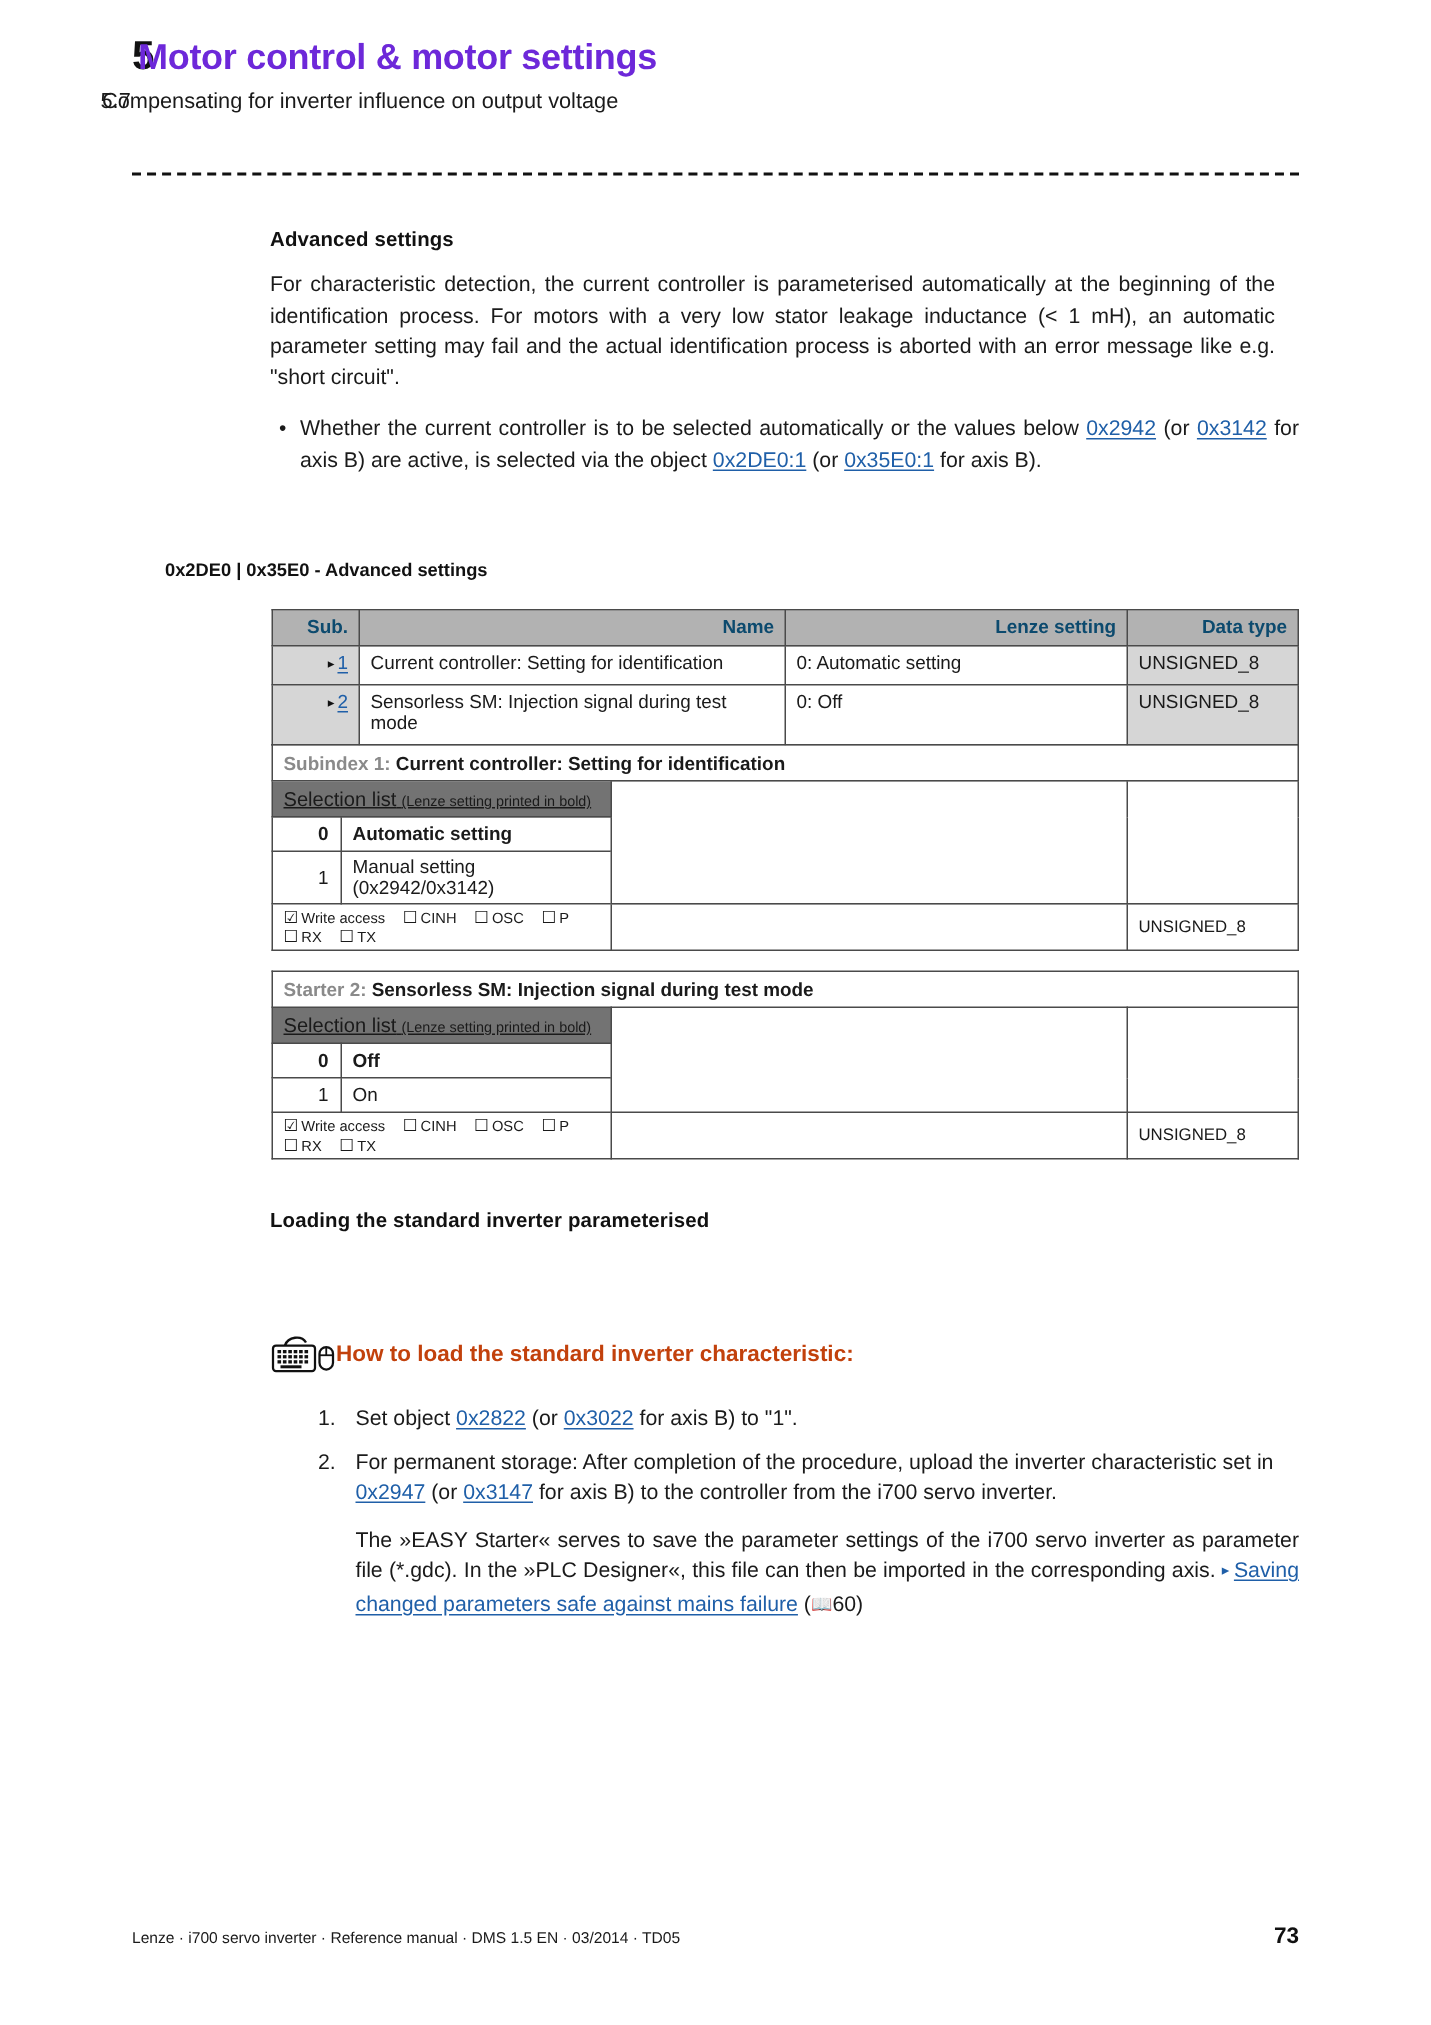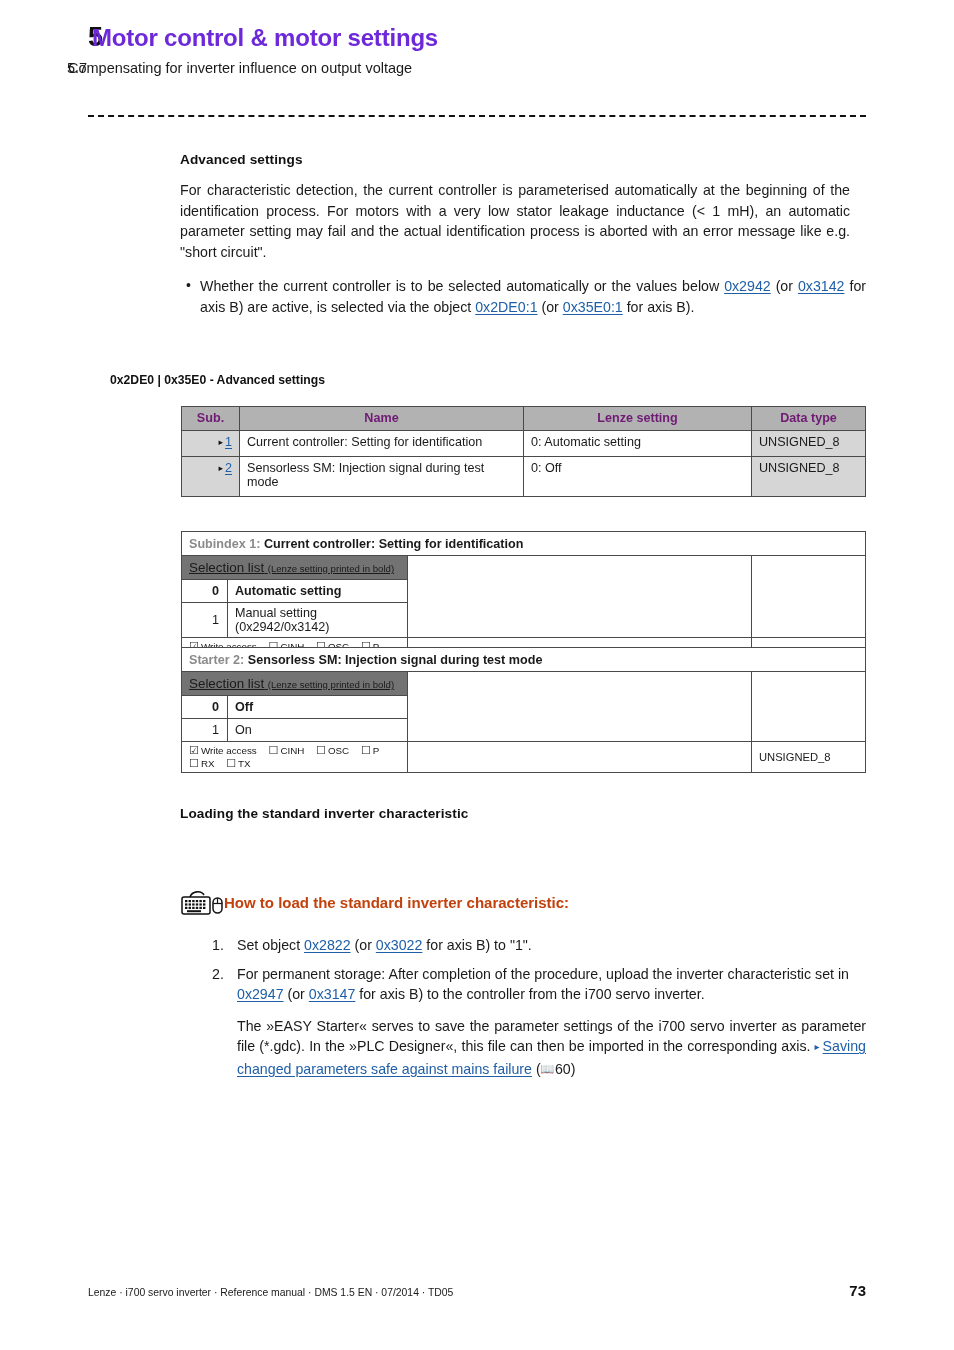--- a/index.html
+++ b/index.html
@@ -67,21 +67,21 @@
   }
 
   
   .objtbl {
     position: absolute; left: 181px; width: 684px;
     border-collapse: collapse; font-size: 12.6px;
     table-layout: fixed;
   }
   .objtbl td, .objtbl th { border: 1px solid #4a4a4a; padding: 4px 7px; vertical-align: top; }
   .objtbl thead th {
-    background: #b2b2b2; font-weight: 700; text-align: center; color: #701a75;
+    background: #b2b2b2; font-weight: 700; text-align: right; color: #0c4a6e;
     height: 24px; padding-top: 4px;
   }
   .objtbl .c-sub { width: 58px; }
   .objtbl .c-name { width: 284px; }
   .objtbl .c-lenze { width: 228px; }
   .objtbl .c-dtype { width: 114px; }
   .objtbl td.shade { background: #d6d6d6; }
   .objtbl td.subcell { text-align: right; white-space: nowrap; }
   .objtbl td.r1 { height: 26px; }
   .objtbl td.r2 { height: 40px; }
@@ -192,21 +192,21 @@
       </tr>
       <tr>
         <td class="shade subcell r2"><span class="tri">▸</span><a class="lnk" href="#">2</a></td>
         <td class="r2">Sensorless SM: Injection signal during test mode</td>
         <td class="r2">0: Off</td>
         <td class="shade r2">UNSIGNED_8</td>
       </tr>
     </tbody>
   </table>
 
-  <table class="subtbl" style="top:531px;padding-left:22px;">
+  <table class="subtbl" style="top:496px;padding-left:22px;">
     <colgroup>
         <col style="width:46px">
         <col style="width:180px">
         <col style="width:344px">
         <col style="width:114px">
       </colgroup>
     <tbody>
       <tr class="sx-head">
         <td colspan="4"><span class="lbl">Subindex 1:</span> <span>Current controller: Setting for identification</span></td>
       </tr>
@@ -271,21 +271,21 @@
           <span class="accitem"><span class="chk">☐</span><span>RX</span></span>
           <span class="accitem"><span class="chk">☐</span><span>TX</span></span>
         </td>
         <td></td>
         <td class="dt">UNSIGNED_8</td>
       </tr>
     </tbody>
   </table>
 
   <div class="content" style="top:806px;">
-    <h3 class="sec">Loading the standard inverter characteristic</h3>
+    <h3 class="sec">Loading the standard inverter parameterised</h3>
   </div>
 
   <div class="howto" style="top:890px;">
     <div class="howto-head">
       <div class="kbicon">
         <svg width="44" height="32" viewBox="0 0 44 32" xmlns="http://www.w3.org/2000/svg">
           <path d="M10 9 C12 3, 21 2, 24 7" fill="none" stroke="#111" stroke-width="1.6"></path>
           <rect x="2" y="9" width="28" height="17" rx="2" fill="#fff" stroke="#111" stroke-width="1.5"></rect>
           <g fill="#111">
             <rect x="5" y="12" width="2.4" height="2.2"></rect>
@@ -321,17 +321,17 @@
         <span>Set object </span><a class="lnk" href="#">0x2822</a><span> (or </span><a class="lnk" href="#">0x3022</a><span> for axis B) to "1".</span>
       </li>
       <li>
         <span>For permanent storage: After completion of the procedure, upload the inverter characteristic set in </span><a class="lnk" href="#">0x2947</a><span> (or </span><a class="lnk" href="#">0x3147</a><span> for axis B) to the controller from the i700 servo inverter.</span>
         <p class="step-para"><span>The »EASY Starter« serves to save the parameter settings of the i700 servo inverter as parameter file (*.gdc). In the »PLC Designer«, this file can then be imported in the corresponding axis. </span><span class="xref-tri">▸</span><a class="lnk" href="#">Saving changed parameters safe against mains failure</a><span class="lnk" style="text-decoration:none"> (</span><span class="bookico lnk" style="text-decoration:none">📖</span><span class="lnk" style="text-decoration:none">60</span><span class="lnk" style="text-decoration:none">)</span></p>
       </li>
     </ol>
   </div>
 
   <div class="footer">
-    <div class="foot-l">Lenze · i700 servo inverter · Reference manual · DMS 1.5 EN · 07/2014 · TD05</div>
+    <div class="foot-l">Lenze · i700 servo inverter · Reference manual · DMS 1.5 EN · 03/2014 · TD05</div>
     <div class="foot-r">73</div>
   </div>
 
 </div>
 
 </body></html>

